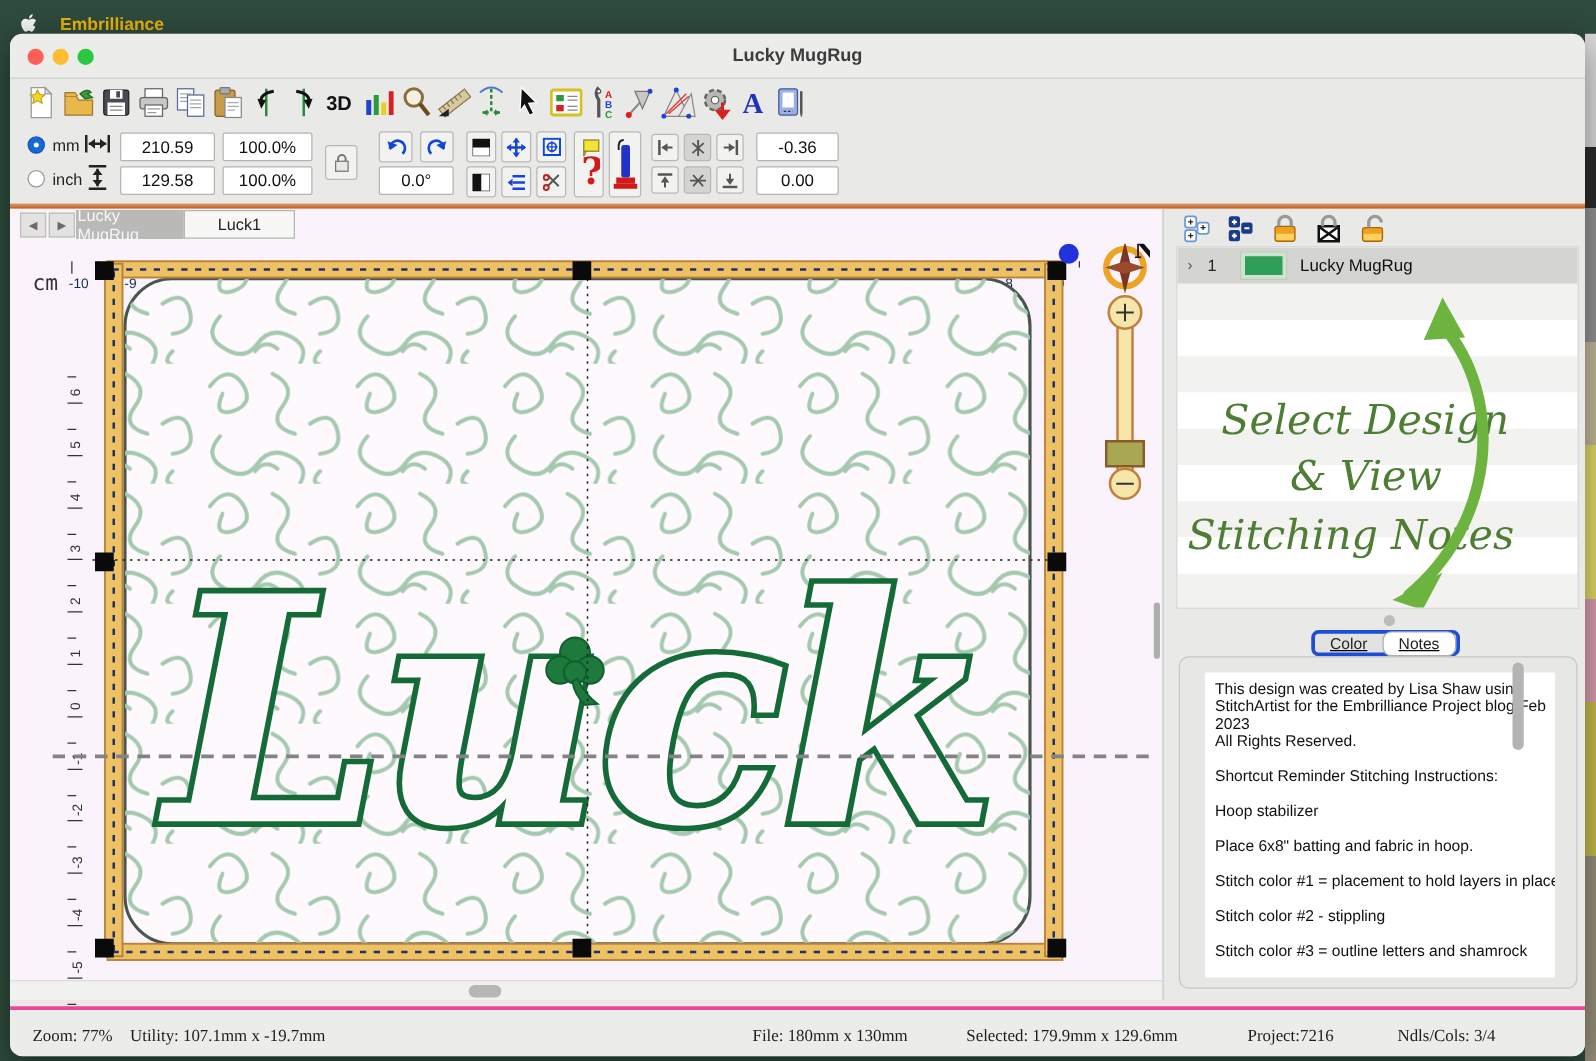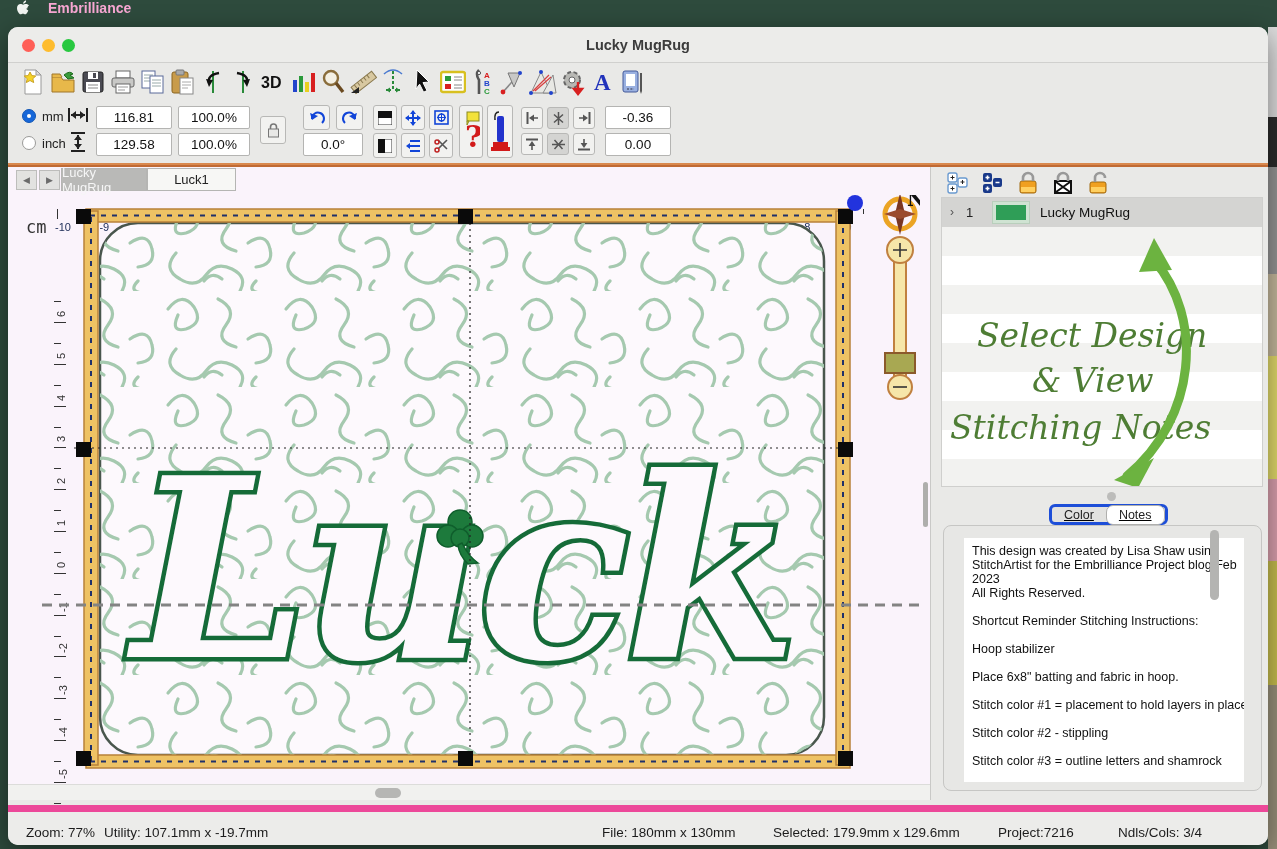--- a/index.html
+++ b/index.html
@@ -1,21 +1,21 @@
 <!DOCTYPE html>
 <html><head>
 <meta charset="utf-8">
 <style>
   * { margin:0; padding:0; box-sizing:border-box; }
   html,body { width:1277px; height:849px; overflow:hidden; }
   body { font-family:"Liberation Sans", sans-serif; background:#2e4b3d; position:relative; }
   .abs { position:absolute; }
 
   
-  #menubar { left:0; top:0; width:1277px; height:27px; background:#2e4b3d; display:flex; align-items:flex-start; color:#f9a8d4; font-size:14px; }
+  #menubar { left:0; top:0; width:1277px; height:27px; background:#2e4b3d; display:flex; align-items:flex-end; color:#eab308; font-size:14px; }
   #menubar .apple { margin-left:16px; margin-right:18px; display:flex; align-items:center; }
   #menubar .appname { font-weight:bold; margin-right:22px; }
   #menubar .mitem { margin-right:26px; }
 
   
   #bg-sliver { left:1268px; top:27px; width:9px; height:822px;
     background:linear-gradient(#dcdcdc 0%,#dcdcdc 11%,#2c2c2c 11%,#2c2c2c 17%,#949494 17%,#949494 30%,#c4b89c 30%,#c4b89c 40%,#e2da6a 40%,#e2da6a 55%,#daa0ae 55%,#daa0ae 65%,#c6bd4e 65%,#c6bd4e 80%,#98907a 80%); }
 
   
   #window { left:8px; top:27px; width:1260px; height:818px; background:#e9e9e7; border-radius:10px; box-shadow:0 8px 28px rgba(0,0,0,.45); overflow:hidden; }
@@ -69,21 +69,21 @@
   #list-dot { left:176px; top:325px; width:9px; height:9px; border-radius:50%; background:#bcbcba; }
   #seg { left:118px; top:337px; height:21px; display:flex; align-items:center; background:#e2e2e0; border:1px solid #cScfcd; border-radius:6px; }
   #seg .sitem { font-size:12.5px; color:#222; padding:2px 12px; }
   #seg .sitem.on { background:#fff; border:1px solid #aFaFad; border-radius:7px; }
   #notesbox { left:12px; top:358px; width:319px; height:266px; background:#e7e7e5; border:1px solid #c6c6c4; border-radius:8px; }
   #notesarea { left:20px; top:12px; width:280px; height:244px; background:#fff; overflow:hidden; }
   #noteslines { left:8px; top:6px; width:400px; font-size:12.5px; line-height:14px; color:#111; white-space:pre; }
   #notes-scroll { left:266px; top:4px; width:9px; height:70px; background:#b4b4b2; border-radius:5px; }
 
   
-  #statusbar { left:0; top:778px; width:100%; height:40px; background:#ececea; border-top:7px solid #ec4899; font-size:13.5px; color:#1c1c1c; }
+  #statusbar { left:0; top:778px; width:100%; height:40px; background:#ececea; border-top:3px solid #ec4899; font-size:13.5px; color:#1c1c1c;font-family:Liberation Serif, serif; }
   #statusbar span { position:absolute; top:13px; white-space:nowrap; }
 </style>
 </head>
 <body>
 
 <div id="menubar" class="abs">
   <span class="apple">
     <svg width="14" height="16" viewBox="0 0 14 16">
         <path fill="#f2f5f2" d="M11.3 8.6c0-2 1.6-2.9 1.7-3-.9-1.4-2.4-1.6-2.9-1.6-1.2-.1-2.4.7-3 .7-.6 0-1.6-.7-2.6-.7C2.8 4 1 5.3 1 8c0 1.6.6 3.3 1.4 4.4.7 1 1.3 1.9 2.2 1.9.9 0 1.2-.6 2.3-.6 1.1 0 1.4.6 2.3.6.9 0 1.5-.9 2.1-1.9.5-.7.7-1.2 1-2-.1 0-2-.8-2-1.8zM9.4 2.6c.5-.6.8-1.4.7-2.2-.7 0-1.6.5-2.1 1.1-.5.5-.9 1.4-.8 2.2.8.1 1.7-.5 2.2-1.1z"></path>
       </svg>
@@ -272,21 +272,21 @@
           <path d="M3 8l5-4v8zM17 8l-5-4v8z" fill="#222"></path>
         </svg></span>
     <span class="radio abs" style="left:14px;top:36px"></span>
     <span class="rlabel" style="left:34px;top:36px">inch</span>
     <span class="abs" style="left:62px;top:32px"><svg width="16" height="20" viewBox="0 0 16 20">
           <path d="M1 1h14M1 19h14" stroke="#222" stroke-width="2"></path>
           <path d="M8 3v14" stroke="#222" stroke-width="2"></path>
           <path d="M8 3l-4 5h8zM8 17l-4-5h8z" fill="#222"></path>
         </svg></span>
 
-    <div class="field" style="left:88px;top:6px;width:76px">116.81</div>
+    <div class="field" style="left:88px;top:6px;width:76px">210.59</div>
     <div class="field" style="left:170px;top:6px;width:72px">100.0%</div>
     <div class="field" style="left:88px;top:33px;width:76px">129.58</div>
     <div class="field" style="left:170px;top:33px;width:72px">100.0%</div>
 
     <div class="pbtn" style="left:252px;top:16px;width:26px;height:28px">
         <svg width="13" height="15" viewBox="0 0 13 15">
           <rect x="1.5" y="6" width="10" height="8" fill="#e8e8e6" stroke="#777"></rect>
           <path d="M3.5 6V4a3 3 0 0 1 6 0v2" fill="none" stroke="#777" stroke-width="1.6"></path>
         </svg>
       </div>

